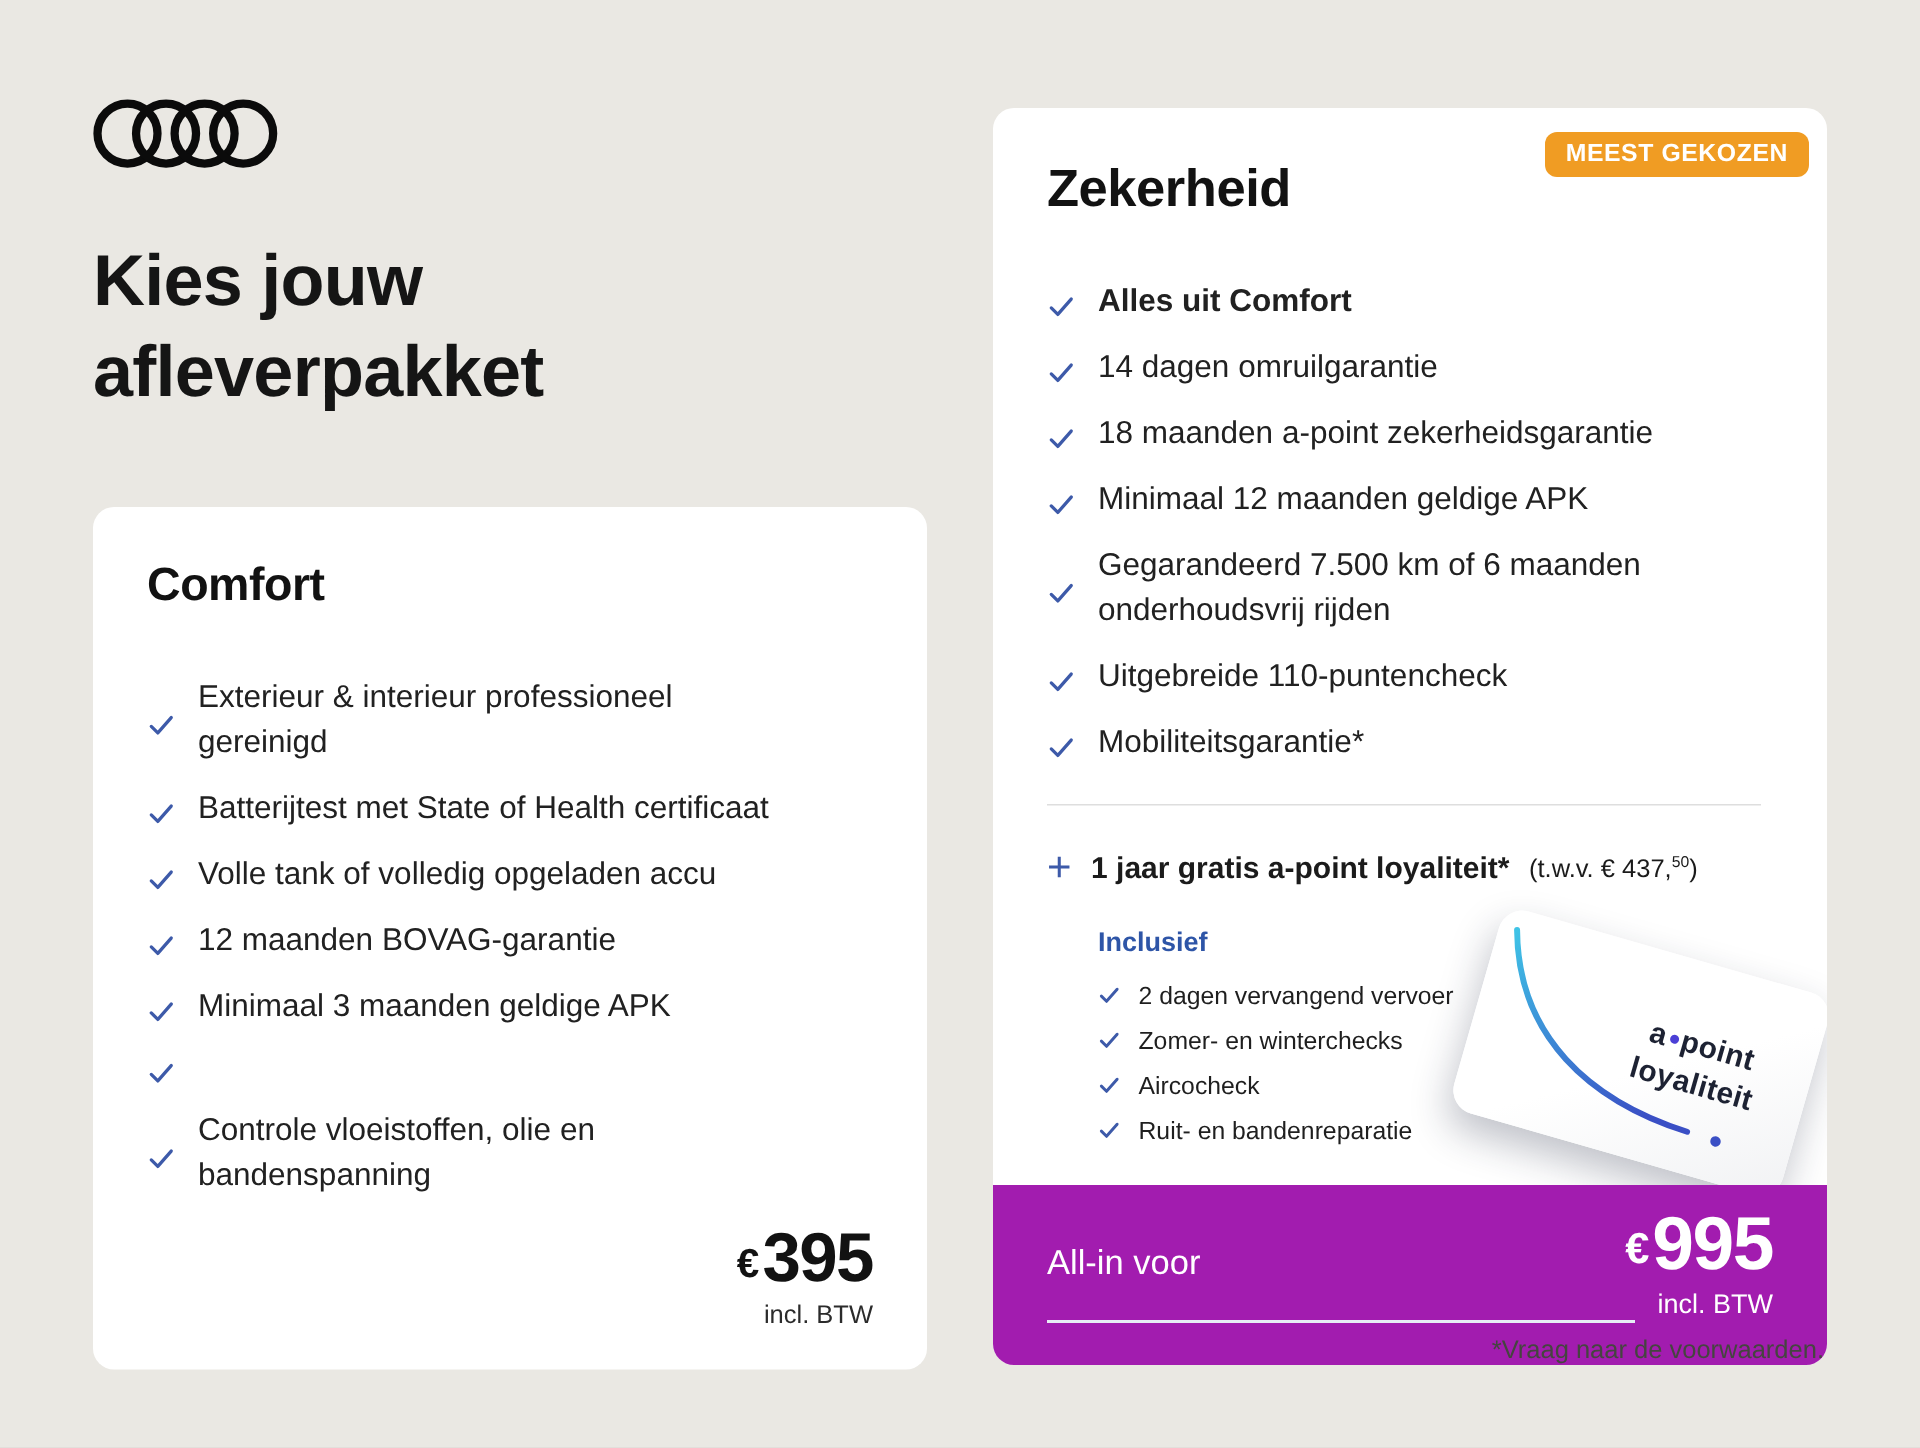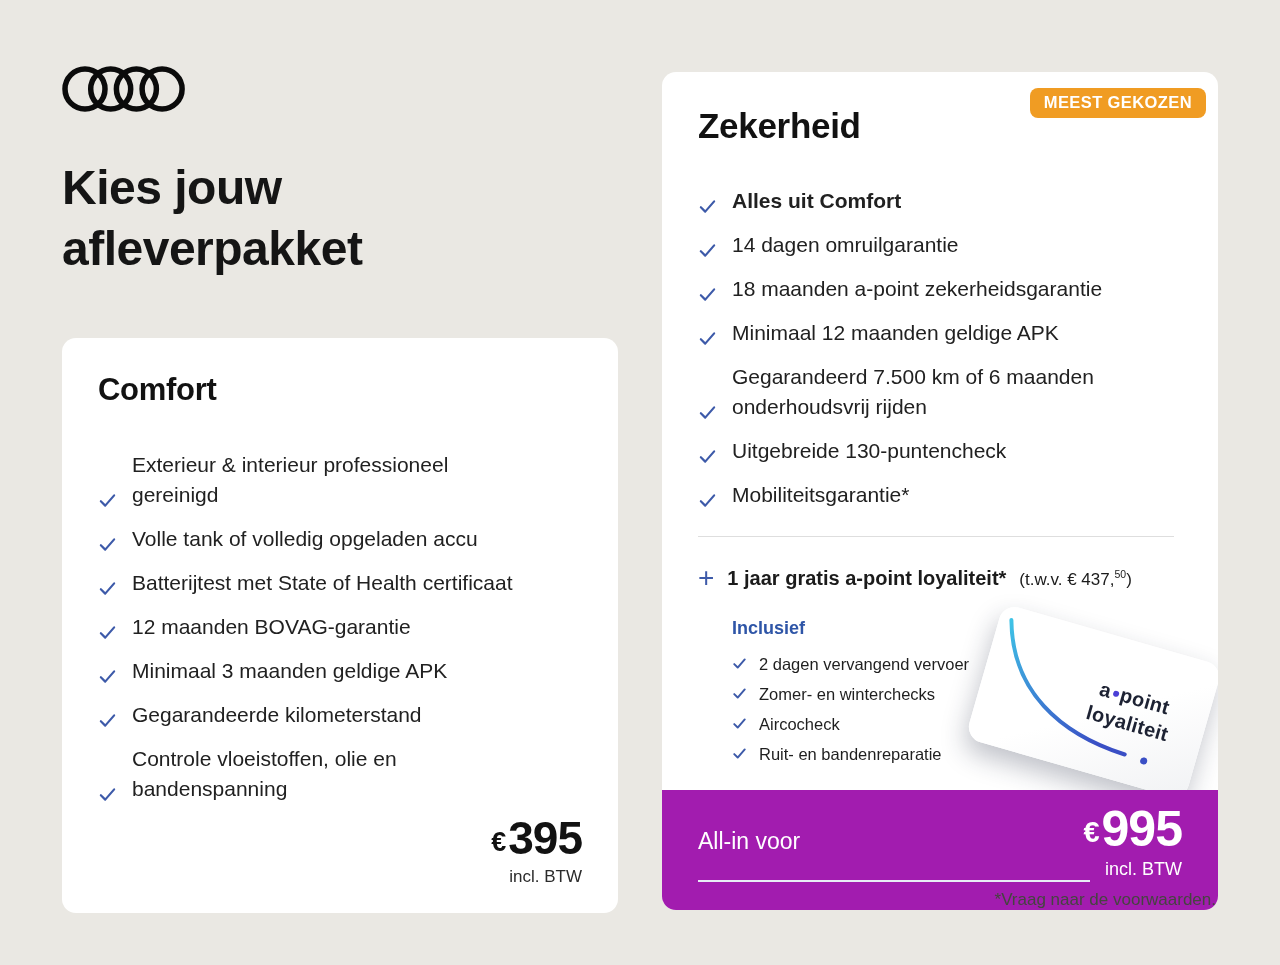--- a/index.html
+++ b/index.html
@@ -63,21 +63,21 @@
   .features {
     position: absolute;
     left: 36px;
     list-style: none;
   }
   .card-comfort .features { top: 112px; width: 424px; }
   .card-zekerheid .features { top: 114px; width: 468px; }
 
   .features li {
     display: flex;
-    align-items: flex-end;
+    align-items: center;
     gap: 15px;
     margin-bottom: 14px;
     font-size: 21px;
     line-height: 30px;
     color: #212121;
   }
   .features li.bold span { font-weight: 700; }
   .check { flex: none; width: 19px; height: 19px; margin-top: 6px; }
   .check path { stroke: #3D5AA9; stroke-width: 2.3; fill: none; stroke-linecap: round; stroke-linejoin: round; }
 
@@ -200,45 +200,44 @@
       <li>
         <svg class="check" viewBox="0 0 20 20">
             <path d="M3 10.8 L7.6 15.4 L17 4.6"></path>
           </svg>
         <span>Exterieur &amp; interieur professioneel gereinigd</span>
       </li>
       <li>
         <svg class="check" viewBox="0 0 20 20">
             <path d="M3 10.8 L7.6 15.4 L17 4.6"></path>
           </svg>
+        <span>Batterijtest met State of Health certificaat</span>
+      </li>
+      <li>
+        <svg class="check" viewBox="0 0 20 20">
+            <path d="M3 10.8 L7.6 15.4 L17 4.6"></path>
+          </svg>
         <span>Volle tank of volledig opgeladen accu</span>
       </li>
       <li>
         <svg class="check" viewBox="0 0 20 20">
             <path d="M3 10.8 L7.6 15.4 L17 4.6"></path>
           </svg>
-        <span>Batterijtest met State of Health certificaat</span>
-      </li>
-      <li>
-        <svg class="check" viewBox="0 0 20 20">
-            <path d="M3 10.8 L7.6 15.4 L17 4.6"></path>
-          </svg>
         <span>12 maanden BOVAG-garantie</span>
       </li>
       <li>
         <svg class="check" viewBox="0 0 20 20">
             <path d="M3 10.8 L7.6 15.4 L17 4.6"></path>
           </svg>
         <span>Minimaal 3 maanden geldige APK</span>
       </li>
       <li>
         <svg class="check" viewBox="0 0 20 20">
             <path d="M3 10.8 L7.6 15.4 L17 4.6"></path>
           </svg>
-        <span>Gegarandeerde kilometerstand</span>
       </li>
       <li>
         <svg class="check" viewBox="0 0 20 20">
             <path d="M3 10.8 L7.6 15.4 L17 4.6"></path>
           </svg>
         <span>Controle vloeistoffen, olie en bandenspanning</span>
       </li>
     </ul>
 
     <div class="price-block">
@@ -279,21 +278,21 @@
       <li>
         <svg class="check" viewBox="0 0 20 20">
             <path d="M3 10.8 L7.6 15.4 L17 4.6"></path>
           </svg>
         <span>Gegarandeerd 7.500 km of 6 maanden onderhoudsvrij rijden</span>
       </li>
       <li>
         <svg class="check" viewBox="0 0 20 20">
             <path d="M3 10.8 L7.6 15.4 L17 4.6"></path>
           </svg>
-        <span>Uitgebreide 130-puntencheck</span>
+        <span>Uitgebreide 110-puntencheck</span>
       </li>
       <li>
         <svg class="check" viewBox="0 0 20 20">
             <path d="M3 10.8 L7.6 15.4 L17 4.6"></path>
           </svg>
         <span>Mobiliteitsgarantie*</span>
       </li>
     </ul>
 
     <div class="divider"></div>

